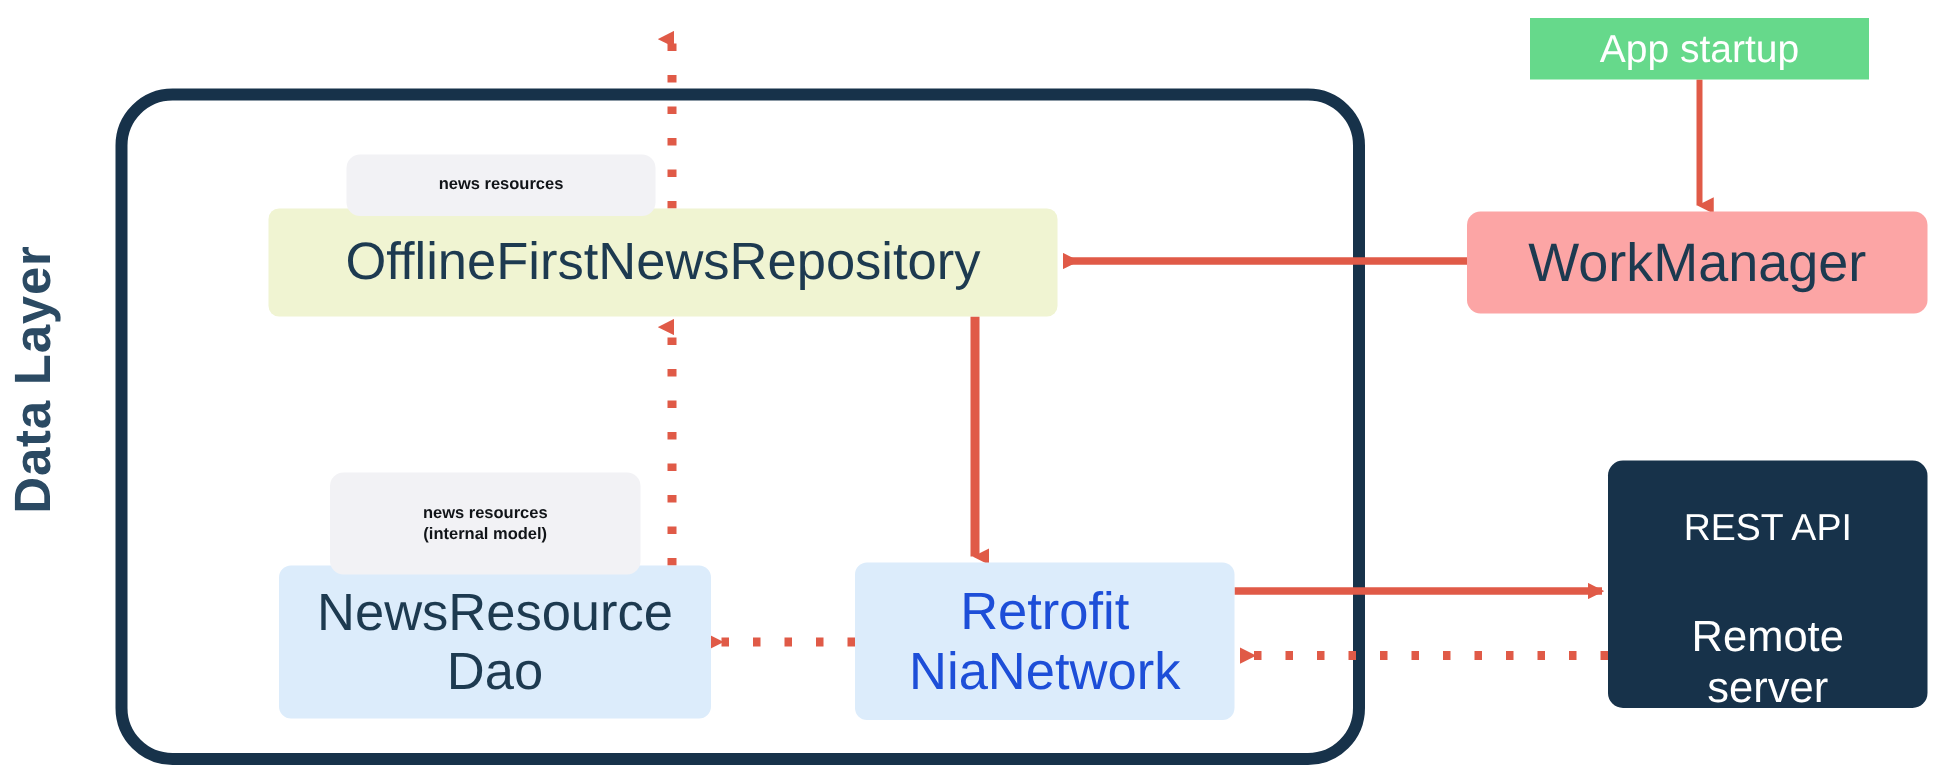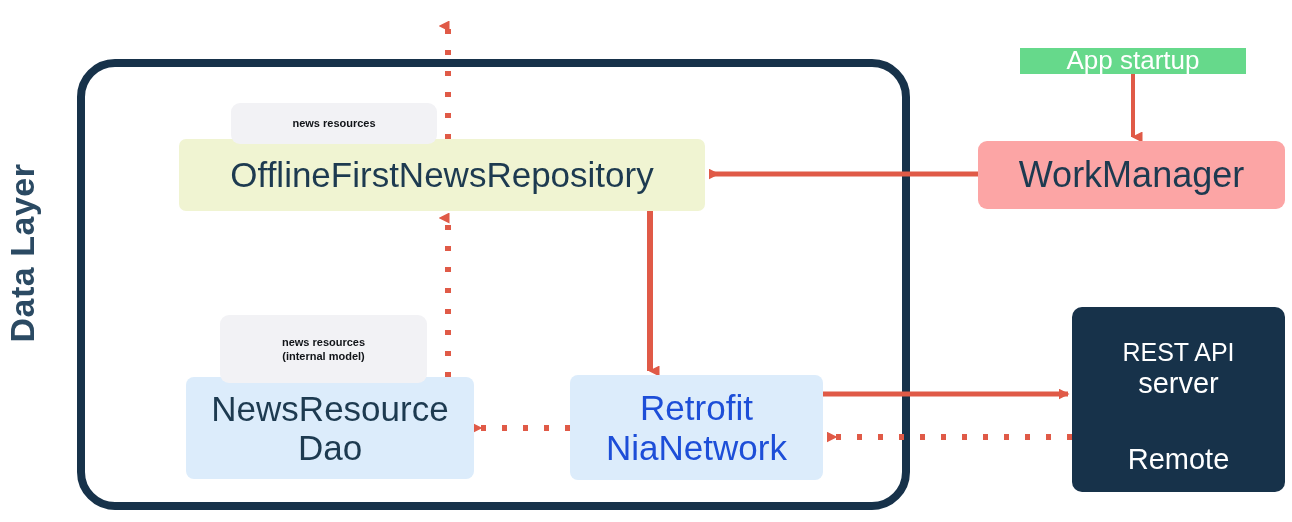--- a/index.html
+++ b/index.html
@@ -93,33 +93,32 @@
     background: #fca5a5;
     border-radius: 9px;
     color: #1d3a50;
     font-size: 36px;
     font-weight: 400;
   }
   .node-appstartup {
     left: 1020px;
     top: 12px;
     width: 226px;
-    height: 26px;
+    height: 41px;
     background: #66d98b;
     border-radius: 0px;
     color: #ffffff;
     font-size: 26px;
     font-weight: 500;
-    margin-top: 36px;
   }
   .node-remote {
     left: 1072px;
     top: 307px;
     width: 213px;
-    height: 185px;
+    height: 165px;
     background: #17324a;
     border-radius: 10px;
     color: #ffffff;
     justify-content: flex-start;
   }
   .remote-title {
     margin-top: 31px;
     font-size: 25px;
     font-weight: 500;
   }
@@ -235,17 +234,17 @@
   <div class="node node-workmanager">
     <span>WorkManager</span>
   </div>
 
   <div class="node node-appstartup">
     <span>App startup</span>
   </div>
 
   <div class="node node-remote">
     <span class="remote-title">REST API</span>
+    <span class="remote-sub">Remote</span>
     <span class="remote-sub" style="margin-top:0">server</span>
-    <span class="remote-sub">Remote</span>
   </div>
 
 </div>
 
 </body></html>

